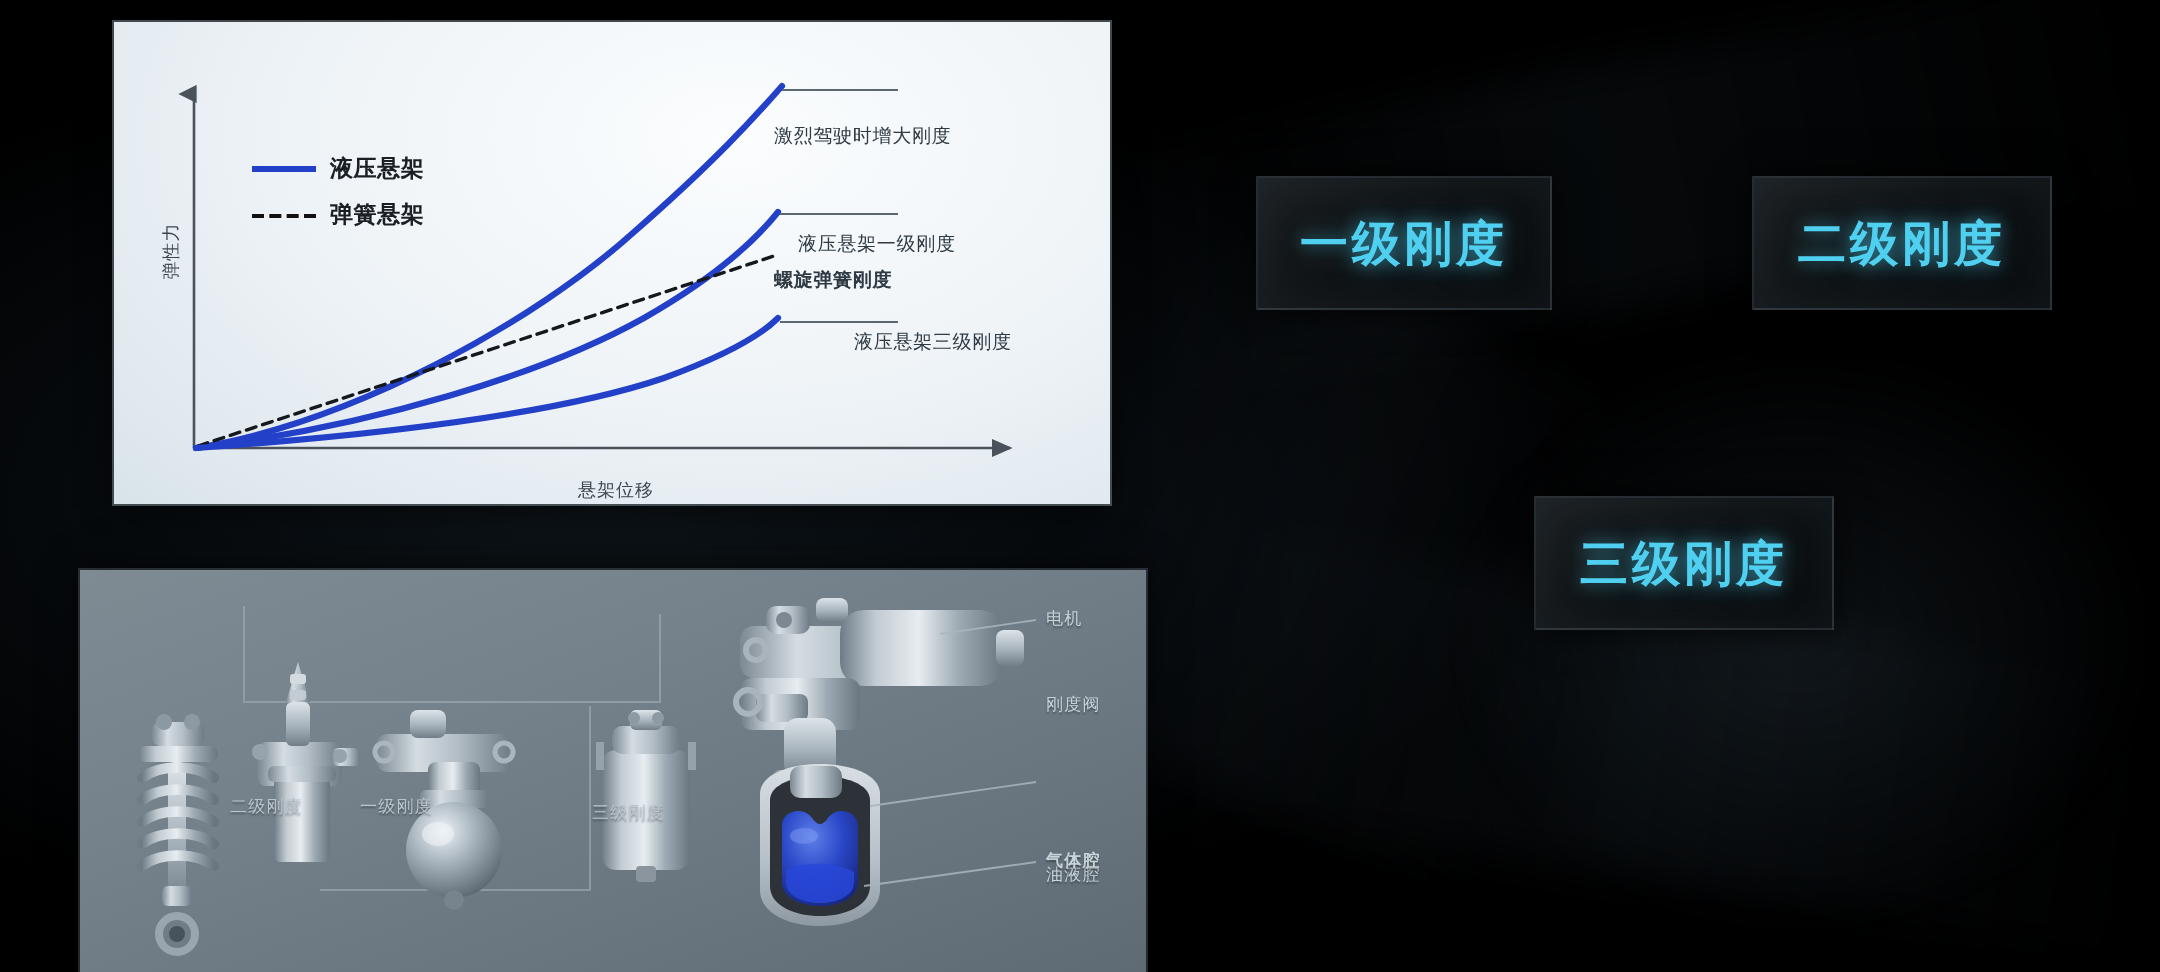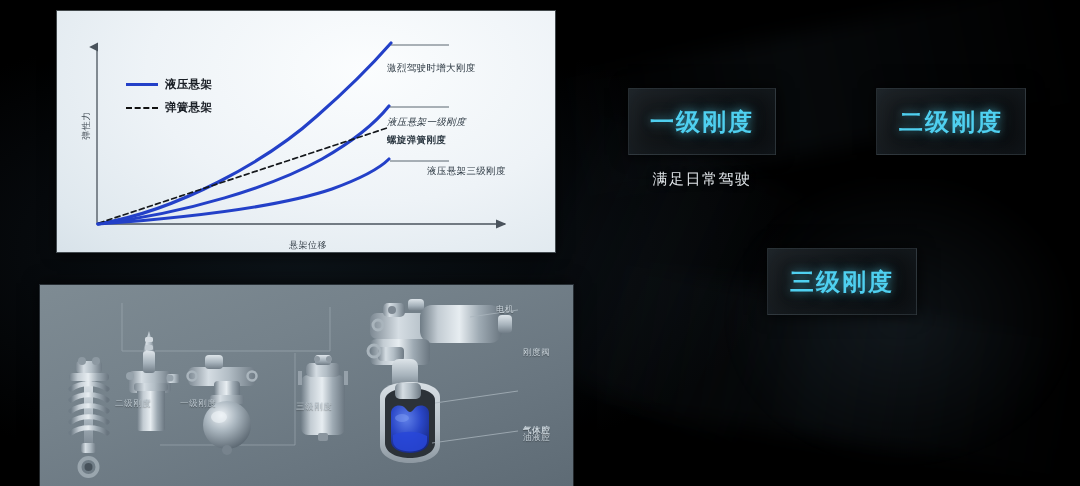--- a/index.html
+++ b/index.html
@@ -90,21 +90,21 @@
   #legend-spring    { left: 69px; top: 89px; }
 
   .callout {
     position: absolute;
     font-size: 9.5px;
     color: #2e3a44;
     white-space: nowrap;
     letter-spacing: .35px;
   }
   #callout-l2       { left: 330px; top: 51px; }
-  #callout-l1       { left: 330px; top: 105px; font-style: italic; }
+  #callout-l1       { left: 342px; top: 105px; }
   #callout-spring   { left: 330px; top: 123px; font-weight: bold; }
   #callout-l3       { left: 330px; top: 154px; margin-left: 40px; }
 
   
   #diagram-panel {
     position: absolute;
     left: 40px; top: 285px;
     width: 533px; height: 201px;
     background:
       linear-gradient(160deg, #7e8b93 0%, #75828b 35%, #697680 70%, #5e6b75 100%);
@@ -117,21 +117,21 @@
     position: absolute;
     font-size: 8.5px;
     color: #b9c4cc;
     white-space: nowrap;
     letter-spacing: .6px;
     text-shadow: 0 1px 1px rgba(0,0,0,.35);
   }
   #diag-label-l2     { left: 75px;  top: 113px; }
   #diag-label-l1     { left: 140px; top: 113px; }
   #diag-label-l3     { left: 256px; top: 116px; }
-  #diag-label-motor  { left: 456px; top: 19px;  color:#c8d2d9; }
+  #diag-label-motor  { left: 483px; top: 19px;  color:#c8d2d9; }
   #diag-label-valve  { left: 483px; top: 62px;  color:#c8d2d9; }
   #diag-label-oil    { left: 483px; top: 101px; color:#c8d2d9;margin-top:46px; }
   #diag-label-gas    { left: 483px; top: 140px; color:#c8d2d9;font-weight:bold; }
 
   
   .level-card { position: absolute; text-align: center; }
 
   .level-badge {
     position: relative;
     display: flex;
@@ -367,21 +367,20 @@
     <div class="diag-label" id="diag-label-motor">电机</div>
     <div class="diag-label" id="diag-label-valve">刚度阀</div>
     <div class="diag-label" id="diag-label-oil">油液腔</div>
     <div class="diag-label" id="diag-label-gas">气体腔</div>
   </div>
 
   <div class="level-card" id="card-level1">
     <div class="level-badge">
       <span class="badge-text">一级刚度</span>
     </div>
-    <div class="level-desc">满足日常驾驶</div>
   </div>
 
   <div class="level-card" id="card-level2">
     <div class="level-badge">
       <span class="badge-text">二级刚度</span>
     </div>
   </div>
 
   <div class="level-card" id="card-level3">
     <div class="level-badge">

